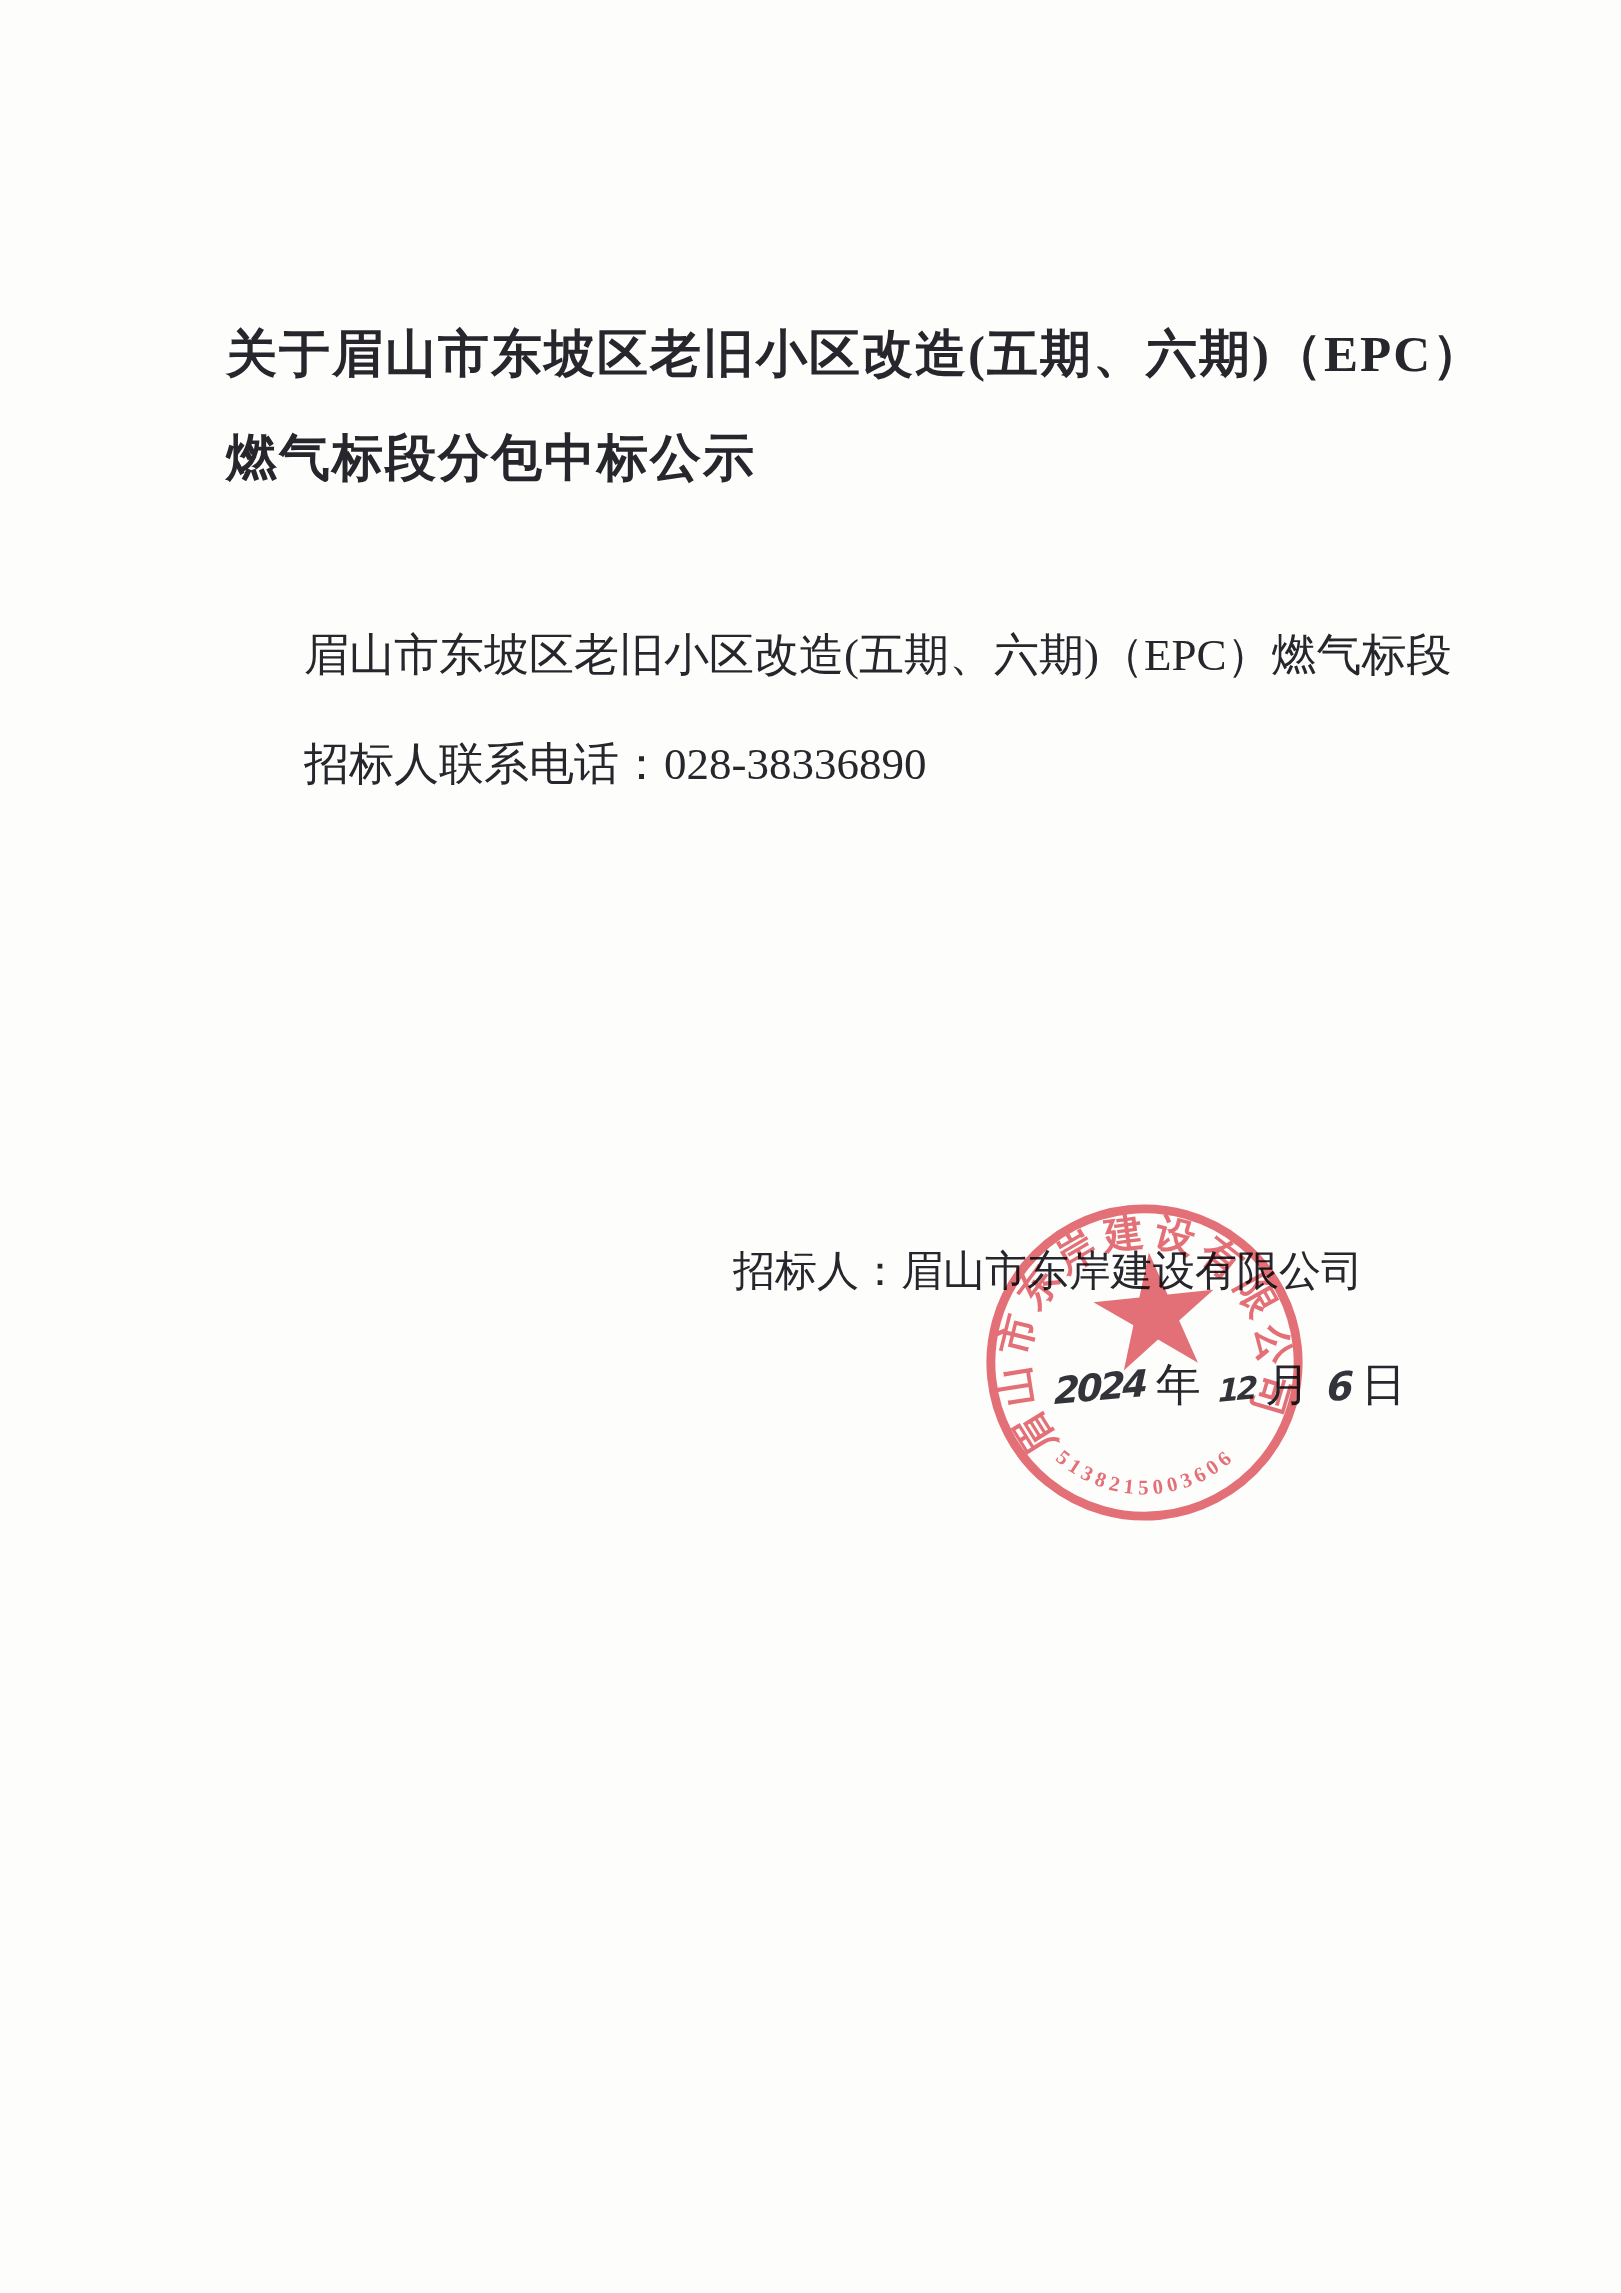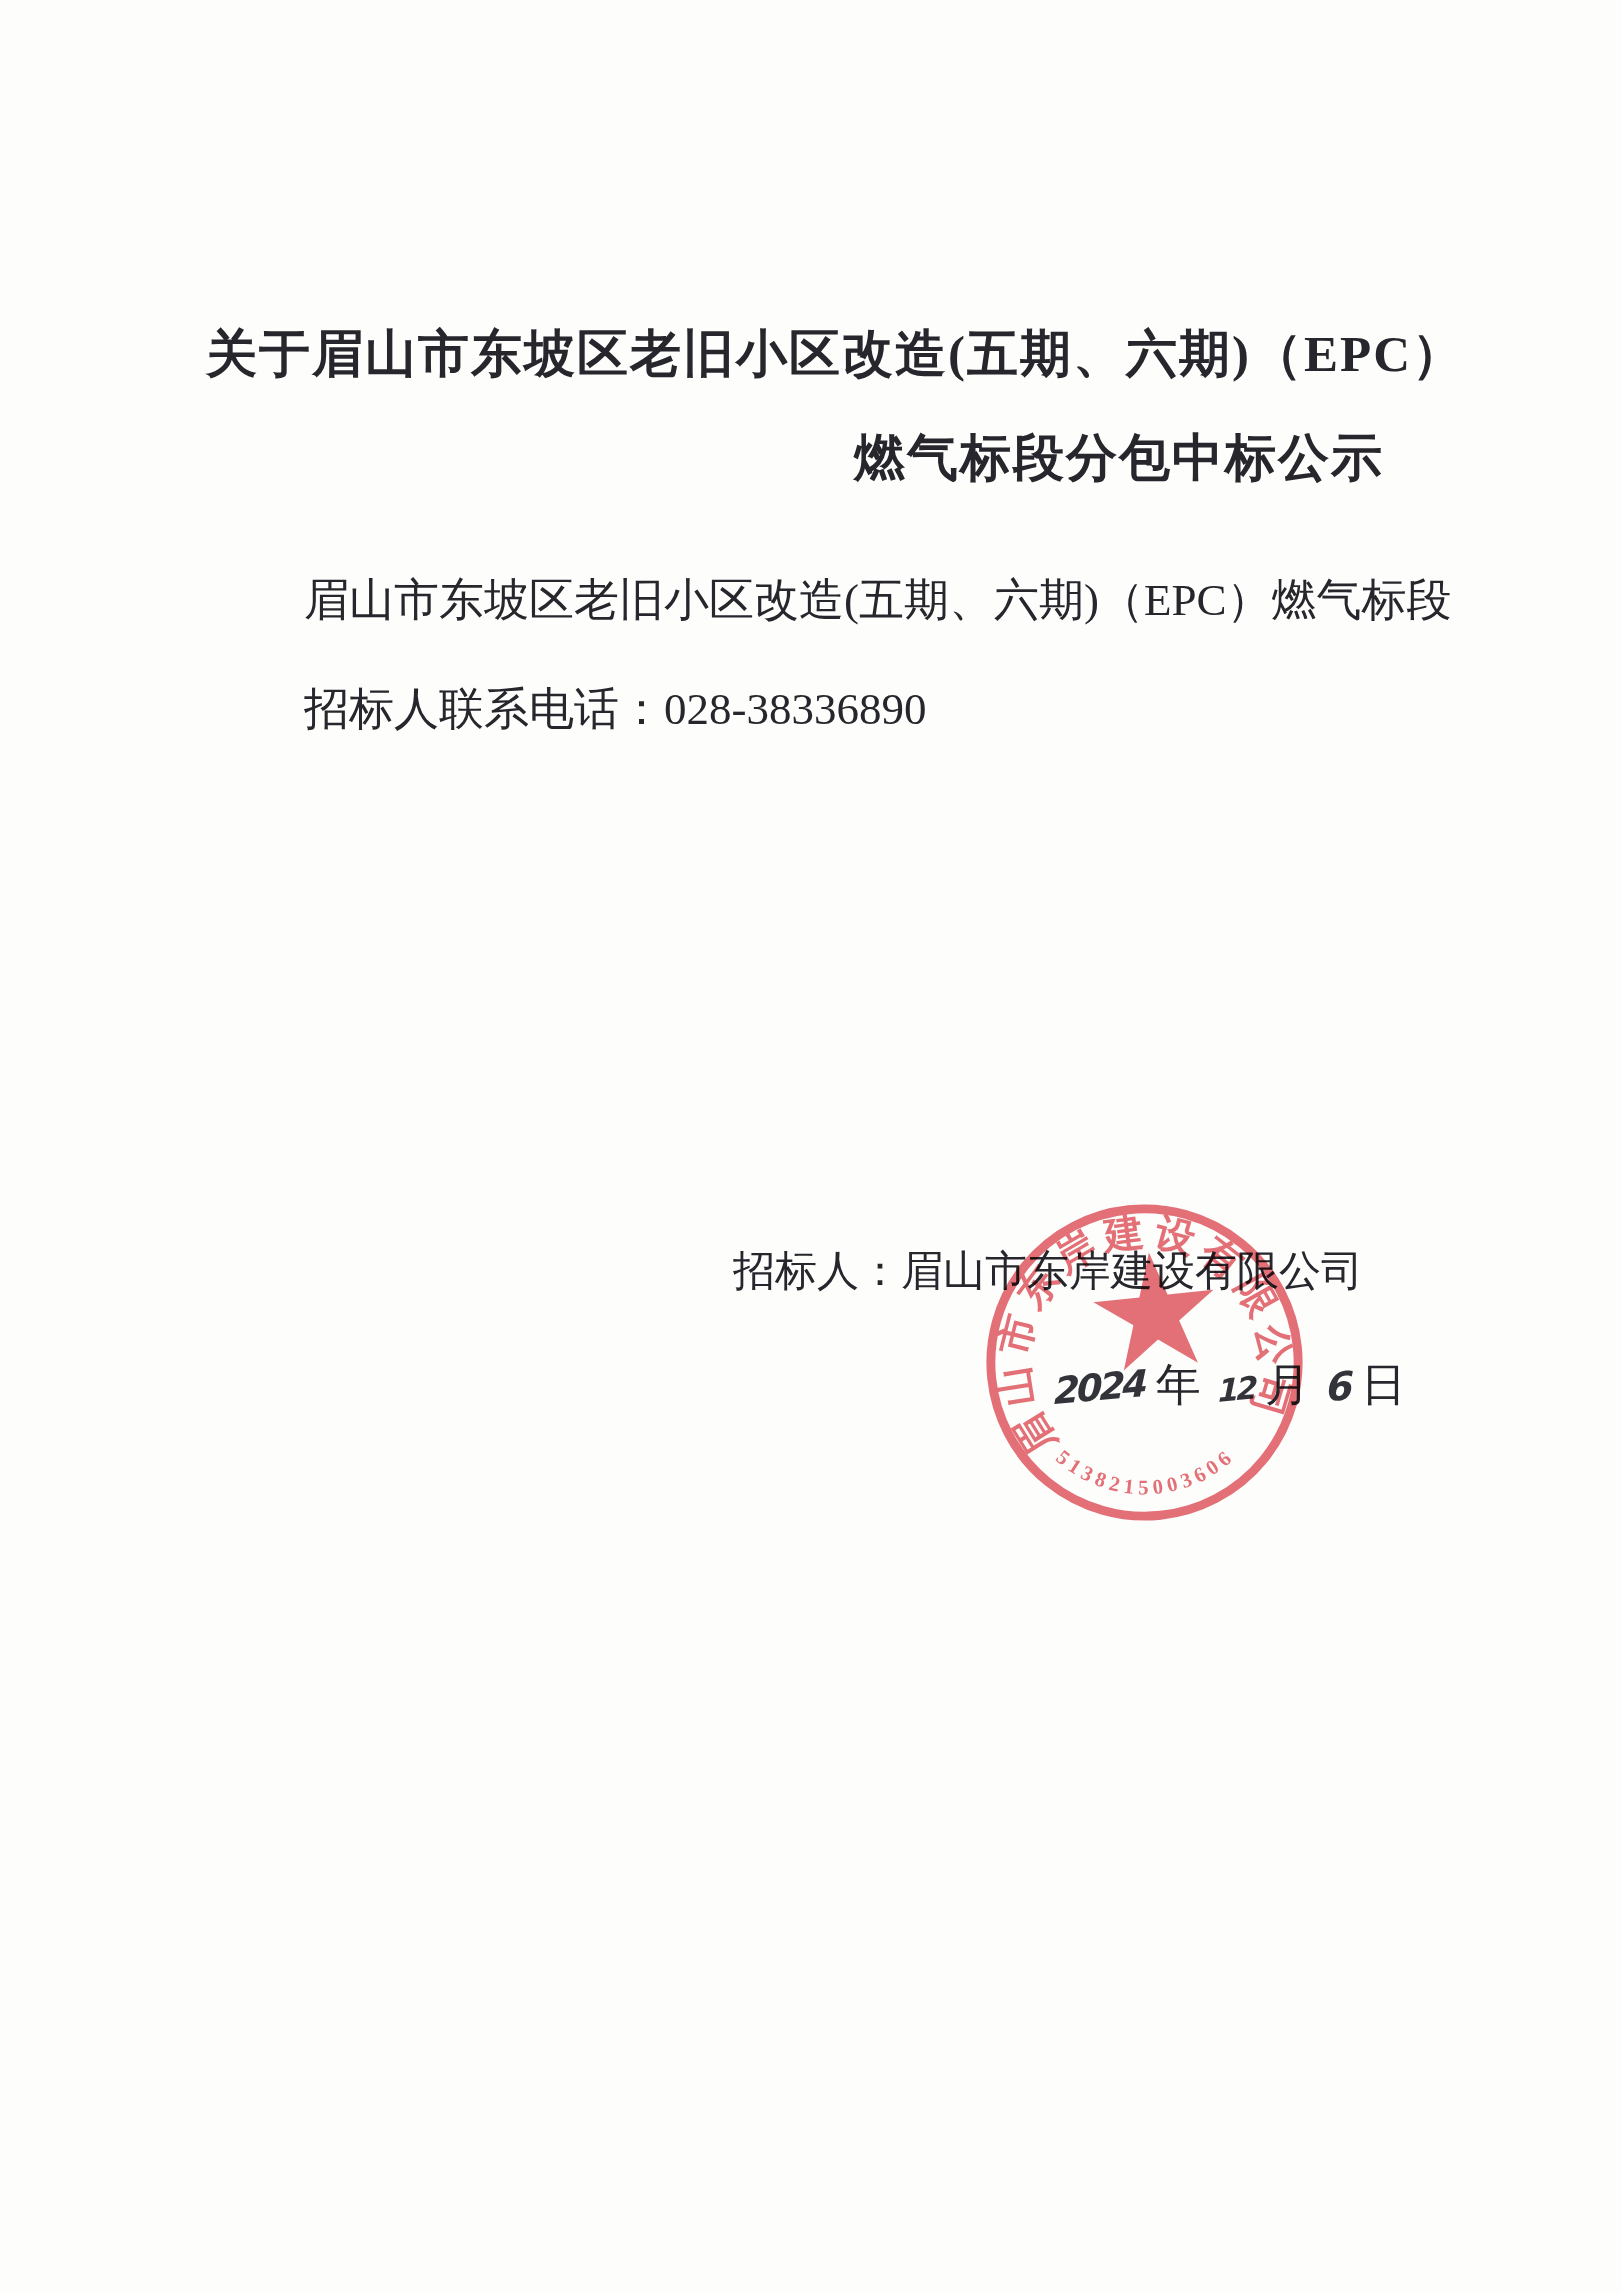--- a/index.html
+++ b/index.html
@@ -3,26 +3,26 @@
 <meta charset="utf-8">
 <style>
   html,body { margin:0; padding:0; background:#ffffff; }
   .page {
     position:relative; width:1621px; height:2294px;
     background:#fdfdfc; overflow:hidden;
     font-family:"Liberation Serif","DejaVu Serif",serif;
     color:#26262c;
   }
   .title {
-    position:absolute; top:302px; left:206px; width:1178px;
-    text-align:right; font-size:51px; font-weight:700;
+    position:absolute; top:302px; left:226px; width:1178px;
+    text-align:left; font-size:51px; font-weight:700;
     line-height:104px; letter-spacing:2px; white-space:nowrap;
   }
   .bodytext {
-    position:absolute; top:546px; left:214px; width:1188px;
+    position:absolute; top:601px; left:214px; width:1188px;
     font-size:45px; line-height:109px;
   }
   .line { white-space:nowrap; }
   .indent { text-indent:90px; }
   .tenderer {
     position:absolute; top:1243px; left:204px; width:1159px;
     text-align:right; font-size:42px; white-space:nowrap;
   }
   .dateline {
     position:absolute; top:1355px; left:214px; width:1198px;

